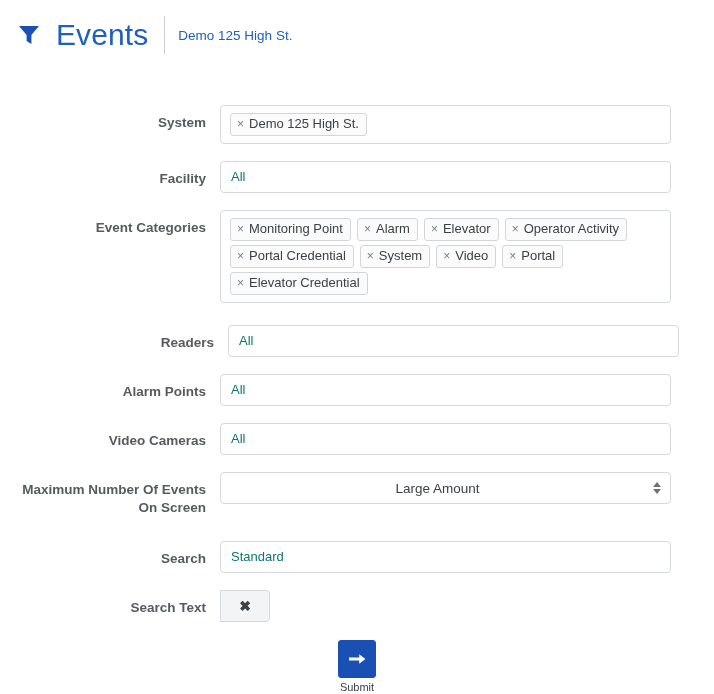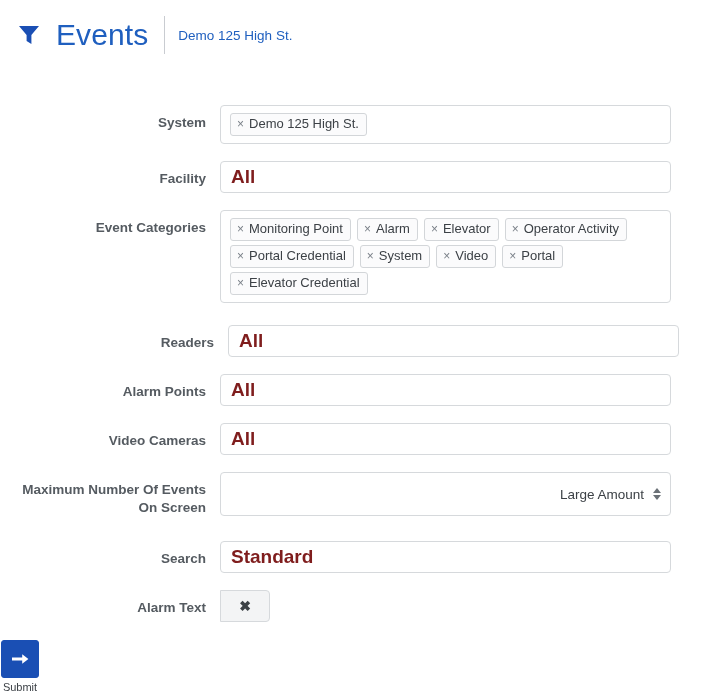--- a/index.html
+++ b/index.html
@@ -84,24 +84,23 @@
     border: 1px solid #d6d9dc;
     border-radius: 4px;
     background: #ffffff;
     display: flex;
     align-items: center;
     padding: 0 10px;
     font-size: 13.5px;
     color: #3c4146;
   }
   .placeholder {
-    color: #7f1d1d;
-    font-size: 19px;
+    color: #0f766e;
+    font-size: 13px;
     line-height: 30px;
-    font-weight: bold;
   }
 
   
   .token-field {
     padding: 5px 6px;
     flex-wrap: wrap;
     align-items: flex-start;
     min-height: 32px;
   }
   .token {
@@ -121,22 +120,22 @@
     color: #7a8088;
     font-size: 12px;
     margin-right: 5px;
     line-height: 16px;
     font-weight: 400;
   }
 
   
   .select-control {
     position: relative;
-    justify-content: flex-end;
-    height: 44px;
+    justify-content: center;
+    height: 32px;
     padding-right: 26px;
   }
   .select-value { font-size: 13.5px; color: #3c4146; }
   .spinner {
     position: absolute;
     right: 9px;
     top: 50%;
     transform: translateY(-50%);
     display: flex;
     flex-direction: column;
@@ -172,21 +171,21 @@
     justify-content: center;
     color: #3c4146;
     font-size: 14px;
     font-weight: bold;
     cursor: pointer;
   }
 
   
   .actions {
     display: flex;
-    justify-content: space-between;
+    justify-content: center;
     margin-top: 18px;
     gap: 10px;
   }
   .action {
     width: 40px;
     display: flex;
     flex-direction: column;
     align-items: center;
     cursor: pointer;
   }
@@ -336,21 +335,21 @@
   <div class="form-row" style="margin-top:24px;">
     <div class="form-label">Search</div>
     <div class="field-wrap">
       <div class="control">
         <span class="placeholder">Standard</span>
       </div>
     </div>
   </div>
 
   <div class="form-row">
-    <div class="form-label">Alarm Text</div>
+    <div class="form-label">Search Text</div>
     <div class="field-wrap">
       <div class="input-group">
         <div class="clear-btn">
           <span>✖</span>
         </div>
       </div>
     </div>
   </div>
 
   <div class="actions">

